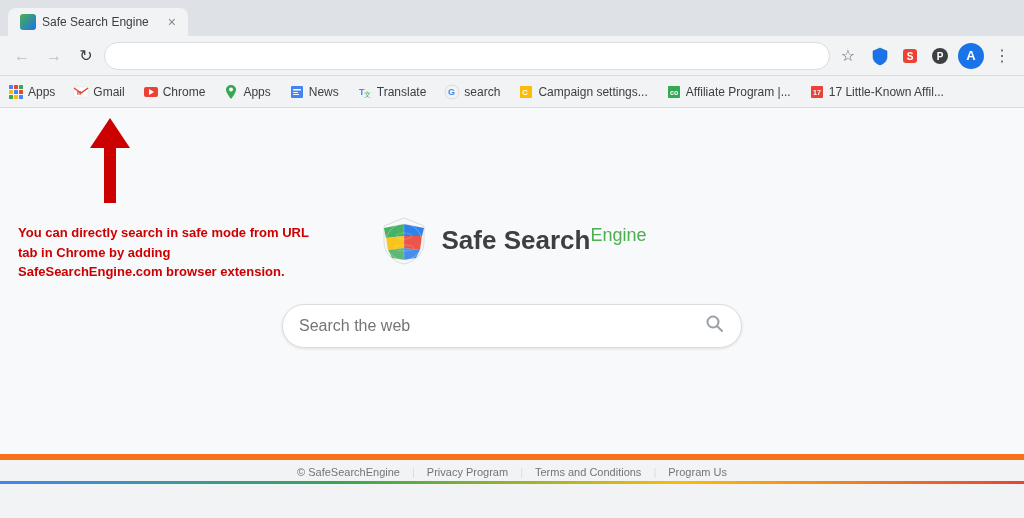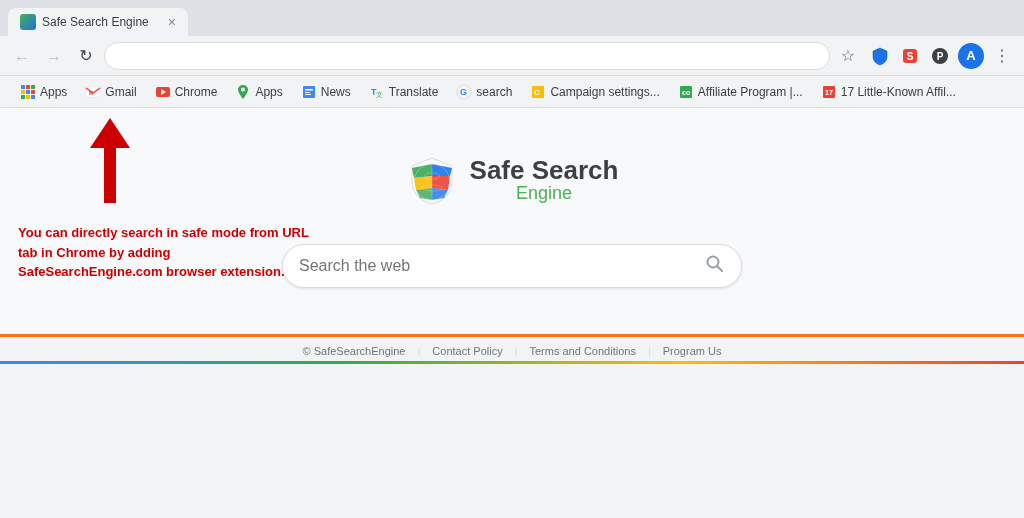--- a/index.html
+++ b/index.html
@@ -1,19 +1,19 @@
 <!DOCTYPE html>
 <html><head>
   <meta charset="utf-8">
   <style>
     * { margin: 0; padding: 0; box-sizing: border-box; }
     body { font-family: Arial, sans-serif; background: #f1f3f4; width: 1024px; height: 518px; overflow: hidden; }
 
     
-    .browser-frame { width: 100%; height: 364px; display: flex; flex-direction: column; }
+    .browser-frame { width: 100%; height: 484px; display: flex; flex-direction: column; }
 
     
     .tab-bar {
       background: #dee1e6;
       height: 36px;
       display: flex;
       align-items: flex-end;
       padding: 0 8px;
     }
     .tab {
@@ -127,21 +127,21 @@
       font-weight: bold;
       cursor: pointer;
     }
 
     
     .bookmarks-bar {
       background: #f1f3f4;
       height: 32px;
       display: flex;
       align-items: center;
-      padding: 0 12px;
+      padding: 0 0;
       gap: 2px;
       border-bottom: 1px solid #dadce0;
       font-size: 12px;
     }
     .bookmark-item {
       display: flex;
       align-items: center;
       gap: 4px;
       padding: 4px 8px;
       border-radius: 4px;
@@ -204,21 +204,21 @@
       align-items: center;
       gap: 12px;
       margin-bottom: 18px;
     }
 
     
     .logo-svg { width: 52px; height: 52px; }
 
     .logo-text {
       display: flex;
-      flex-direction: column;
+      flex-direction: row;
       line-height: 1.1;
     }
     .logo-safe-search {
       font-size: 26px;
       font-weight: bold;
       color: #3c4043;
     }
     .logo-engine {
       font-size: 18px;
       color: #4caf50;
@@ -254,21 +254,21 @@
     }
 
     
     .footer {
       position: absolute;
       bottom: 0;
       left: 0;
       right: 0;
       height: 30px;
       background: #f1f3f4;
-      border-top: 3px solid #f97316;
+      border-top: 6px solid #f97316;
       display: flex;
       align-items: center;
       justify-content: center;
       gap: 0;
       font-size: 11px;
       color: #70757a;
     }
     .footer-divider {
       margin: 0 12px;
       color: #dadce0;
@@ -469,21 +469,21 @@
         <svg width="20" height="20" viewBox="0 0 20 20">
           <circle cx="8" cy="8" r="5.5" fill="none" stroke="#9aa0a6" stroke-width="2"></circle>
           <line x1="12" y1="12" x2="17" y2="17" stroke="#9aa0a6" stroke-width="2" stroke-linecap="round"></line>
         </svg>
       </button>
     </div>
 
     <div class="footer">
       <span>© SafeSearchEngine</span>
       <span class="footer-divider">|</span>
-      <a class="footer-link">Contact Policy</a>
+      <a class="footer-link">Privacy Program</a>
       <span class="footer-divider">|</span>
       <a class="footer-link">Terms and Conditions</a>
       <span class="footer-divider">|</span>
       <a class="footer-link">Program Us</a>
       <div class="gradient-bar"></div>
     </div>
 
   </div>
 </div>
 

